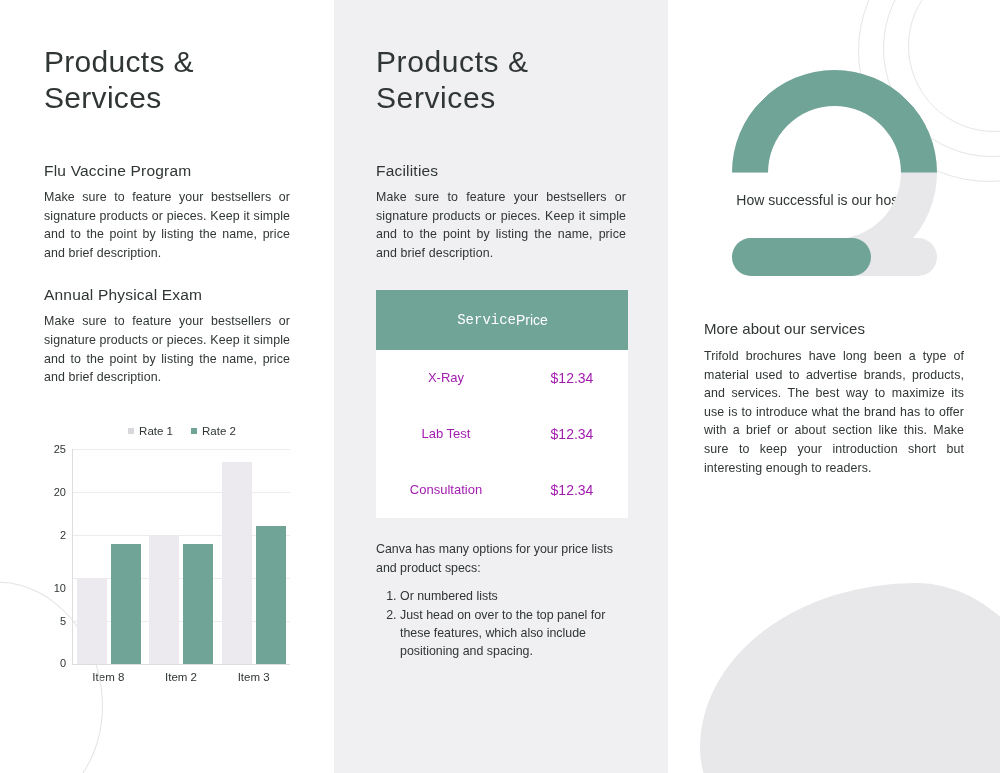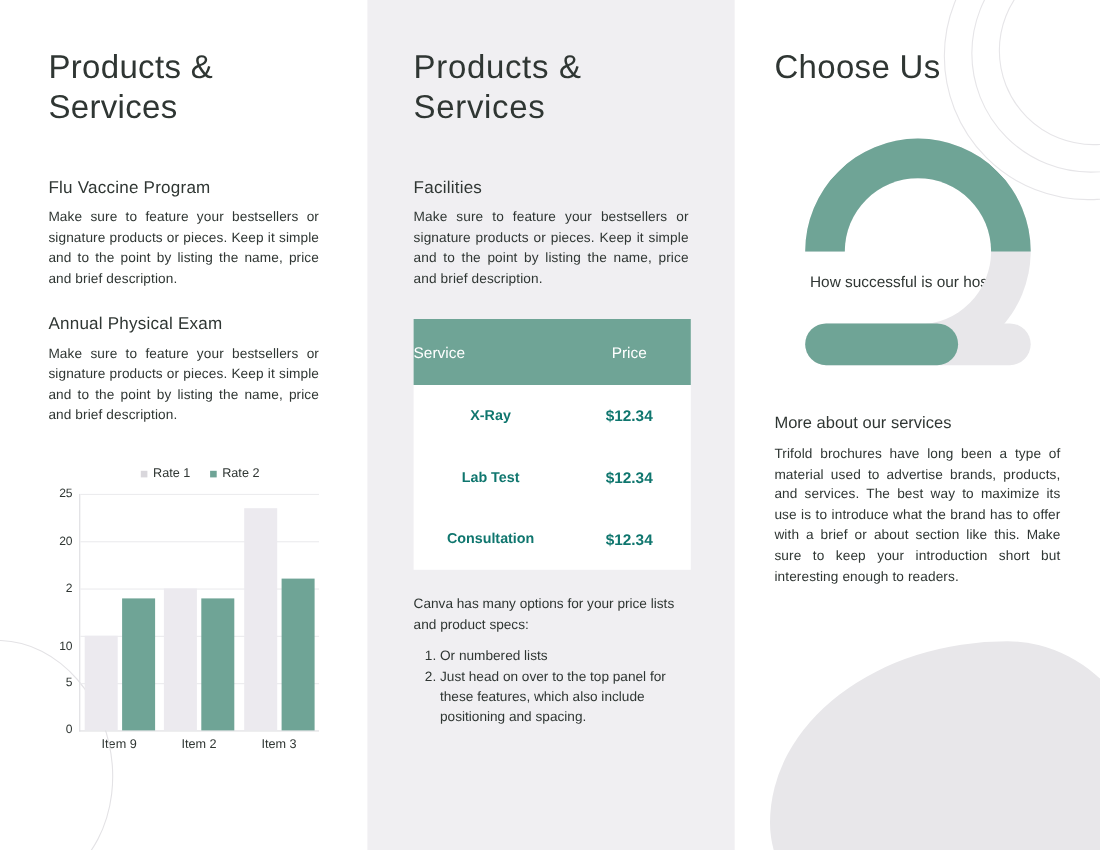--- a/index.html
+++ b/index.html
@@ -174,28 +174,27 @@
     background: #ffffff;
     width: 252px;
   }
   .table-head {
     display: flex;
     background: #6fa496;
     color: #ffffff;
     font-size: 14px;
     padding: 22px 0;
   }
-  .table-head .c1 { flex: 1.25; text-align: left; }
-  .table-head .c2 { flex: 1; text-align: center; }
+  .table-head .c1 { flex: 1.25; text-align: right; font-family: Liberation Mono, monospace; }
+  .table-head .c2 { flex: 1; }
   .table-row {
     display: flex;
     font-size: 13px;
     padding: 20px 0;
-    color: #0f766e;
-    font-weight: bold;
+    color: #a21caf;
   }
   .table-row .c1 { flex: 1.25; text-align: center; }
   .table-row .c2 { flex: 1; text-align: center; font-size: 14px; }
 
   .note {
     font-size: 12.4px;
     line-height: 1.5;
     margin: 22px 0 10px 0;
     color: #2f3633;
   }
@@ -322,21 +321,21 @@
               <div class="bar bar-2" style="height:120px"></div>
             </div>
             <div class="group">
               <div class="bar bar-1" style="height:202px"></div>
               <div class="bar bar-2" style="height:138px"></div>
             </div>
           </div>
         </div>
       </div>
       <div class="x-labels">
-        <span>Item 9</span>
+        <span>Item 8</span>
         <span>Item 2</span>
         <span>Item 3</span>
       </div>
     </div>
   </div>
 
   <div class="panel panel-mid">
     <h1 class="title">Products  &amp; Services</h1>
 
     <h2 class="subhead">Facilities</h2>
@@ -368,21 +367,20 @@
       <li>Just head on over to the top panel for these features, which also include positioning and spacing.</li>
     </ol>
   </div>
 
   <div class="panel panel-right">
     <div class="deco-ring" style="right:-120px; top:-80px; width:260px; height:260px;"></div>
     <div class="deco-ring" style="right:-100px; top:-60px; width:215px; height:215px;"></div>
     <div class="deco-ring" style="right:-80px; top:-40px; width:170px; height:170px;"></div>
     <div class="deco-blob-grey"></div>
 
-    <h1 class="title">Choose Us</h1>
 
     <div class="arc-wrap">
       <div class="arc-bg"></div>
       <div class="arc-fg"></div>
     </div>
     <div class="gauge-caption">How successful is our hospital?</div>
 
     <div class="pill-wrap">
       <div class="pill-bg"></div>
       <div class="pill-fg"></div>

